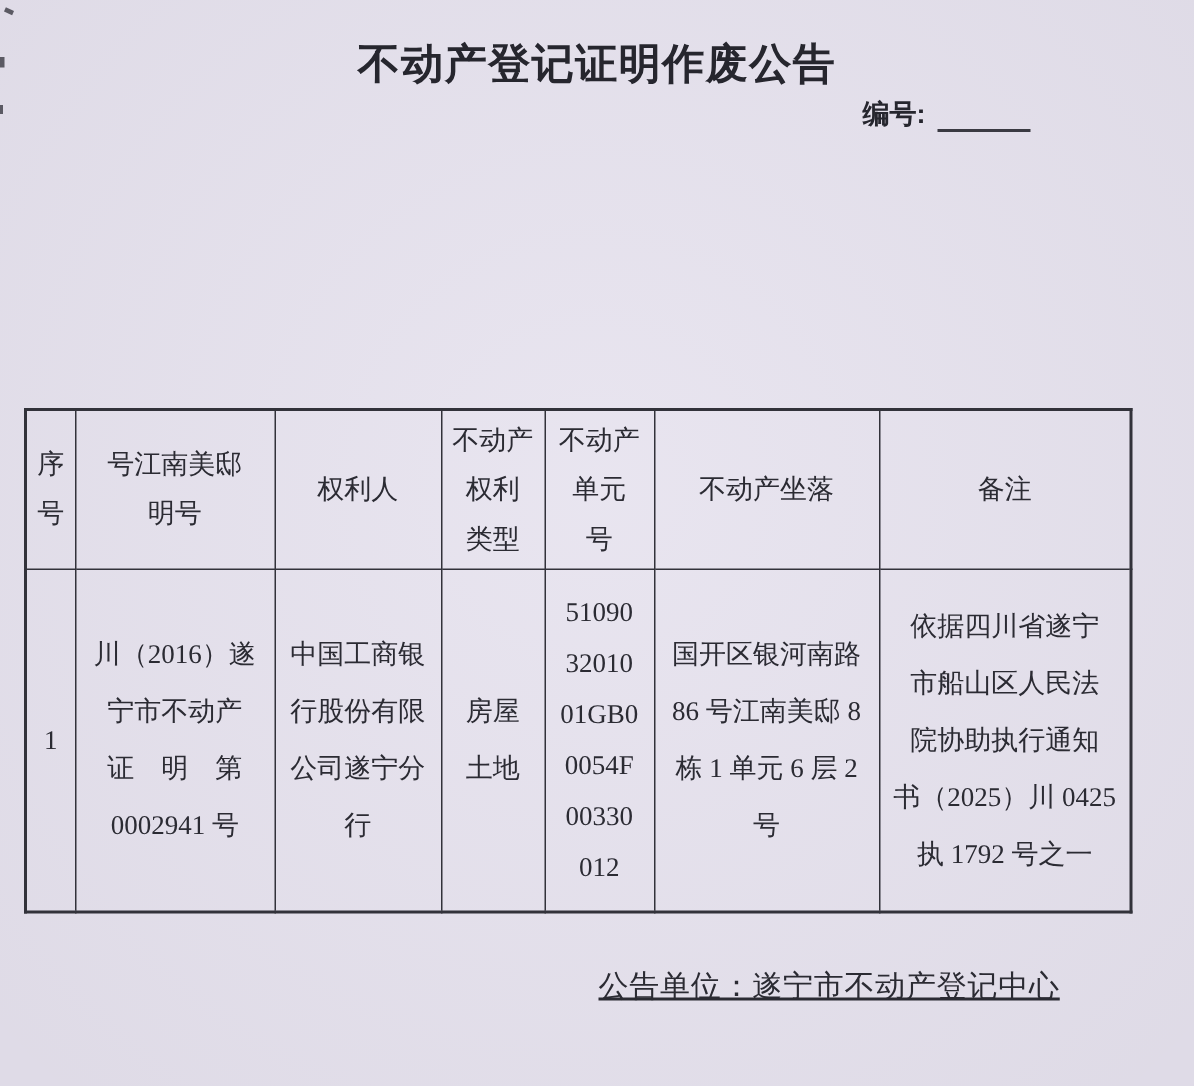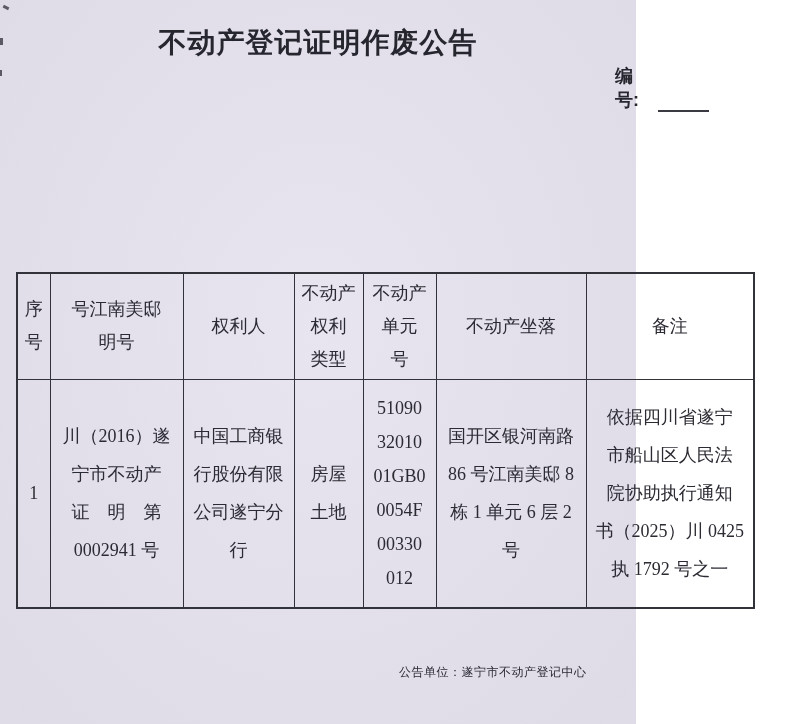--- a/index.html
+++ b/index.html
@@ -3,21 +3,21 @@
 <meta charset="utf-8">
 <style>
   * { margin: 0; padding: 0; box-sizing: border-box; }
   html, body { width: 796px; height: 724px; }
   body {
     font-family: "Liberation Serif", serif;
     overflow: hidden;
   }
   .page {
     position: relative;
-    width: 636px;
+    width: 796px;
     height: 724px;
     background:
       radial-gradient(ellipse at 50% 45%, rgba(255,255,255,0.10), rgba(0,0,0,0.03) 95%),
       #e6e2ee;
     color: #2b2b33;
   }
   
   .speck { position: absolute; background: #3a3a42; opacity: 0.8; }
   .speck-a { left: 3px; top: 6px; width: 6px; height: 3px; transform: rotate(25deg); }
   .speck-b { left: 0; top: 38px; width: 3px; height: 7px; }
@@ -38,21 +38,20 @@
   .serial-line {
     position: absolute;
     top: 64px;
     left: 575px;
     font-family: "Liberation Sans", sans-serif;
     font-weight: 700;
     font-size: 18px;
     color: #26262e;
     display: flex;
     align-items: flex-end;
-    margin-left: 40px;
   }
   .serial-underline {
     display: inline-block;
     width: 62px;
     margin-left: 8px;
     border-bottom: 2px solid #3a3a42;
     height: 16px;
   }
   .notice-body {
     position: absolute;
@@ -94,24 +93,25 @@
   col.c-cert   { width: 133px; }
   col.c-holder { width: 111px; }
   col.c-type   { width: 69px; }
   col.c-unit   { width: 73px; }
   col.c-loc    { width: 150px; }
   col.c-remark { width: 168px; }
 
   .footer-issuer {
     position: absolute;
     left: 399px;
-    top: 664px;
-    font-size: 12px;
+    top: 644px;
+    font-size: 20px;
     letter-spacing: 0.5px;
     color: #2b2b33;
+    text-decoration: underline;
   }
   .footer-date {
     position: absolute;
     left: 497px;
     top: 720px;
     font-size: 20px;
     letter-spacing: 0.5px;
     color: #2b2b33;
     margin-top: 45px;
   }

